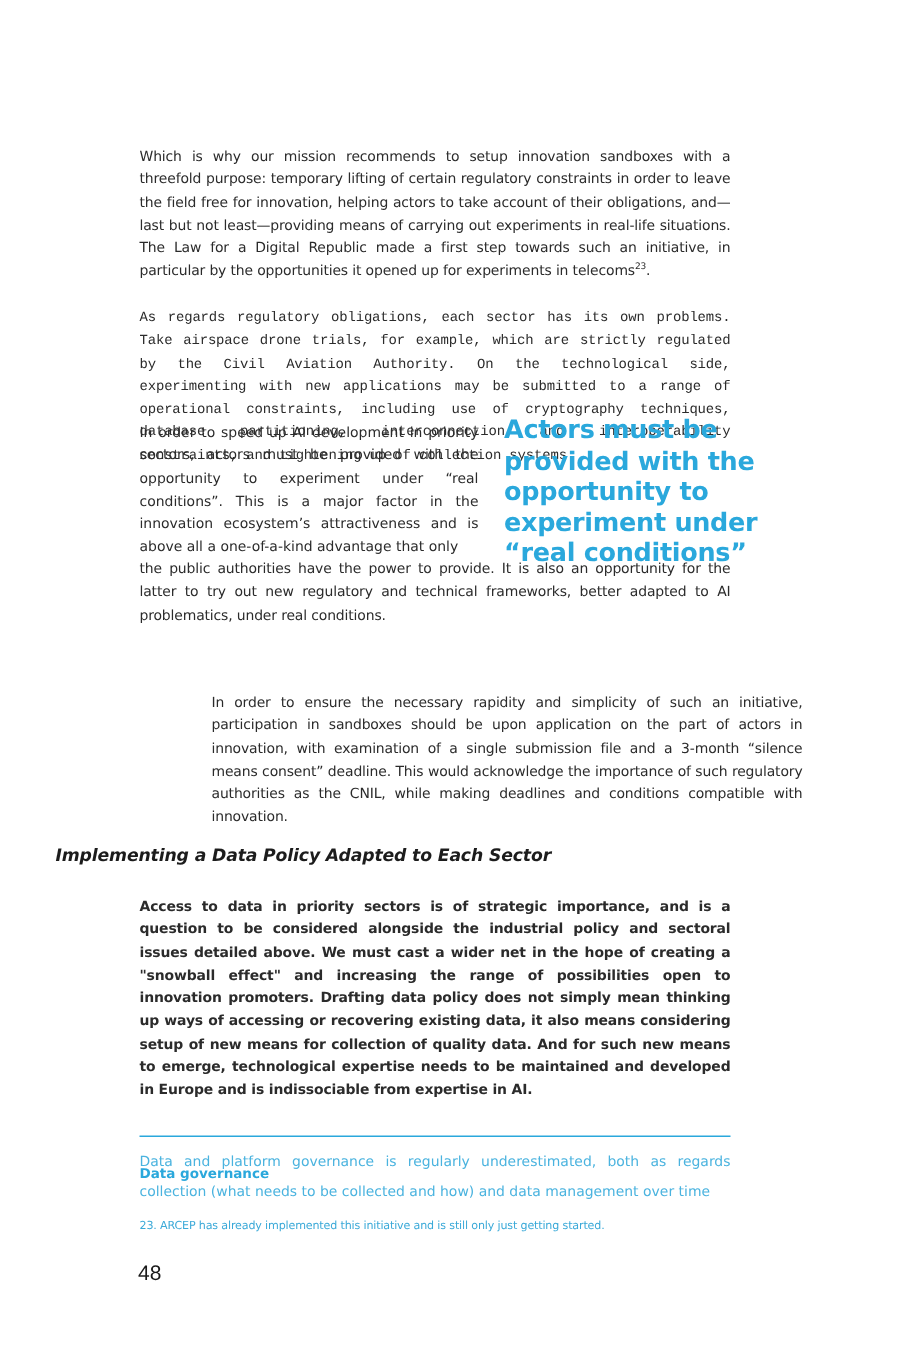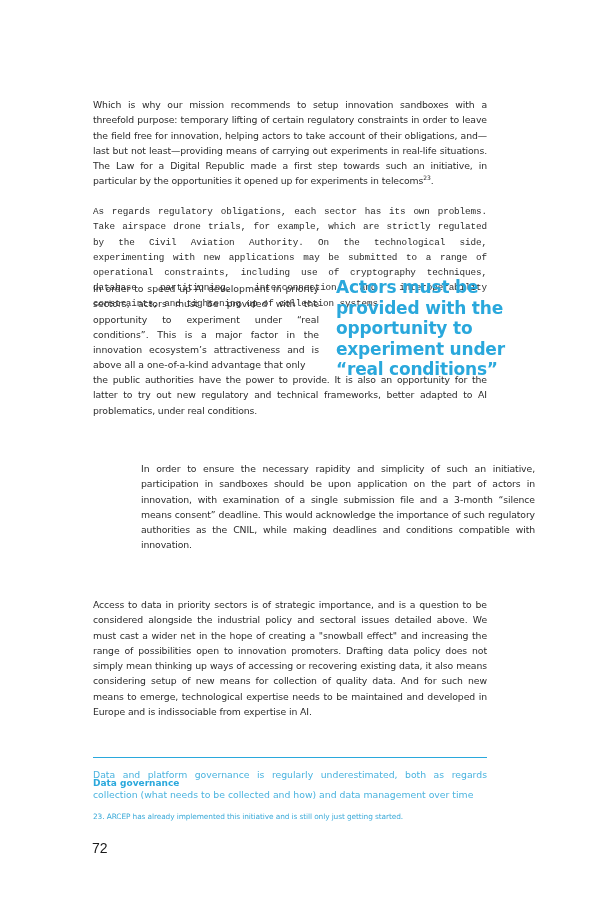--- a/index.html
+++ b/index.html
@@ -15,21 +15,21 @@
   .float-col { float: left; width: 226px; margin-right: 16px; }
   .float-col p { margin: 0; font-size: 9.3px; line-height: 15.3px; text-align: justify; }
   .pullquote { position: absolute; left: 336px; top: 277px; width: 200px;
                font-family: "DejaVu Sans", sans-serif; font-weight: bold; color: #2aa8dc;
                font-size: 17px; line-height: 20.5px; letter-spacing: -0.2px; }
   #p3-rest { position: absolute; left: 93px; top: 372px; width: 394px; }
   #p4 { top: 418px; }
   #p5 { top: 461px; margin-left: 48px; }
   .section-heading { position: absolute; left: 37px; top: 563px; font-size: 11.5px; font-weight: bold;
                      font-style: italic; color: #1c1c1c; letter-spacing: -0.1px; }
-  #p6 { top: 597px; }
+  #p6 { top: 597px; font-weight: bold; }
   .box-title { position: absolute; left: 93px; top: 736px; font-size: 9px; font-weight: bold; color: #2aa8dc; margin-top: 42px; }
   .box-rule { position: absolute; left: 93px; top: 757px; width: 394px; height: 1.2px; background: #2aa8dc; }
   .box-text { position: absolute; left: 93px; top: 765px; width: 394px; margin: 0;
               font-size: 9.3px; line-height: 20px; color: #4ab3df; text-align: justify; }
   .footnote { position: absolute; left: 93px; top: 812px; font-size: 7.4px; color: #3aa9d8; letter-spacing: -0.1px; }
   .page-number { position: absolute; left: 92px; top: 840px; font-family: "Liberation Sans", sans-serif;
                  font-size: 14px; color: #1a1a1a; }
 </style>
 </head>
 <body>
@@ -54,25 +54,26 @@
 
   <div id="p3-rest">
     <p class="para">the public authorities have the power to provide. It is also an opportunity for the latter to try out new regulatory and technical frameworks, better adapted to AI problematics, under real conditions.</p>
   </div>
 
 
   <div class="body-col" id="p5">
     <p class="para">In order to ensure the necessary rapidity and simplicity of such an initiative, participation in sandboxes should be upon application on the part of actors in innovation, with examination of a single submission file and a 3-month “silence means consent” deadline. This would acknowledge the importance of such regulatory authorities as the CNIL, while making deadlines and conditions compatible with innovation.</p>
   </div>
 
+  <div class="section-heading">Implementing a Data Policy Adapted to Each Sector</div>
 
   <div class="body-col" id="p6">
     <p class="para">Access to data in priority sectors is of strategic importance, and is a question to be considered alongside the industrial policy and sectoral issues detailed above. We must cast a wider net in the hope of creating a "snowball effect" and increasing the range of possibilities open to innovation promoters. Drafting data policy does not simply mean thinking up ways of accessing or recovering existing data, it also means considering setup of new means for collection of quality data. And for such new means to emerge, technological expertise needs to be maintained and developed in Europe and is indissociable from expertise in AI.</p>
   </div>
 
   <div class="box-title">Data governance</div>
   <div class="box-rule"></div>
   <p class="box-text">Data and platform governance is regularly underestimated, both as regards collection (what needs to be collected and how) and data management over time</p>
 
   <div class="footnote">23. ARCEP has already implemented this initiative and is still only just getting started.</div>
 
-  <div class="page-number">72</div>
+  <div class="page-number">48</div>
 </div>
 
 </body></html>

